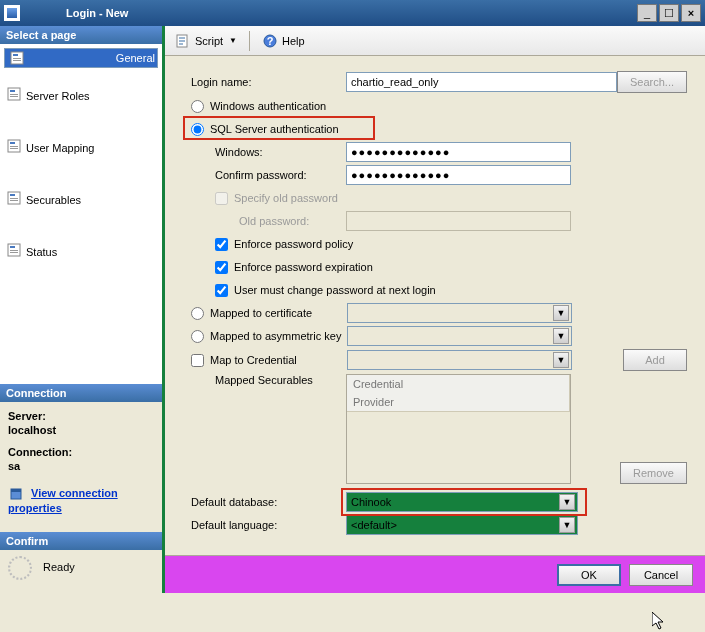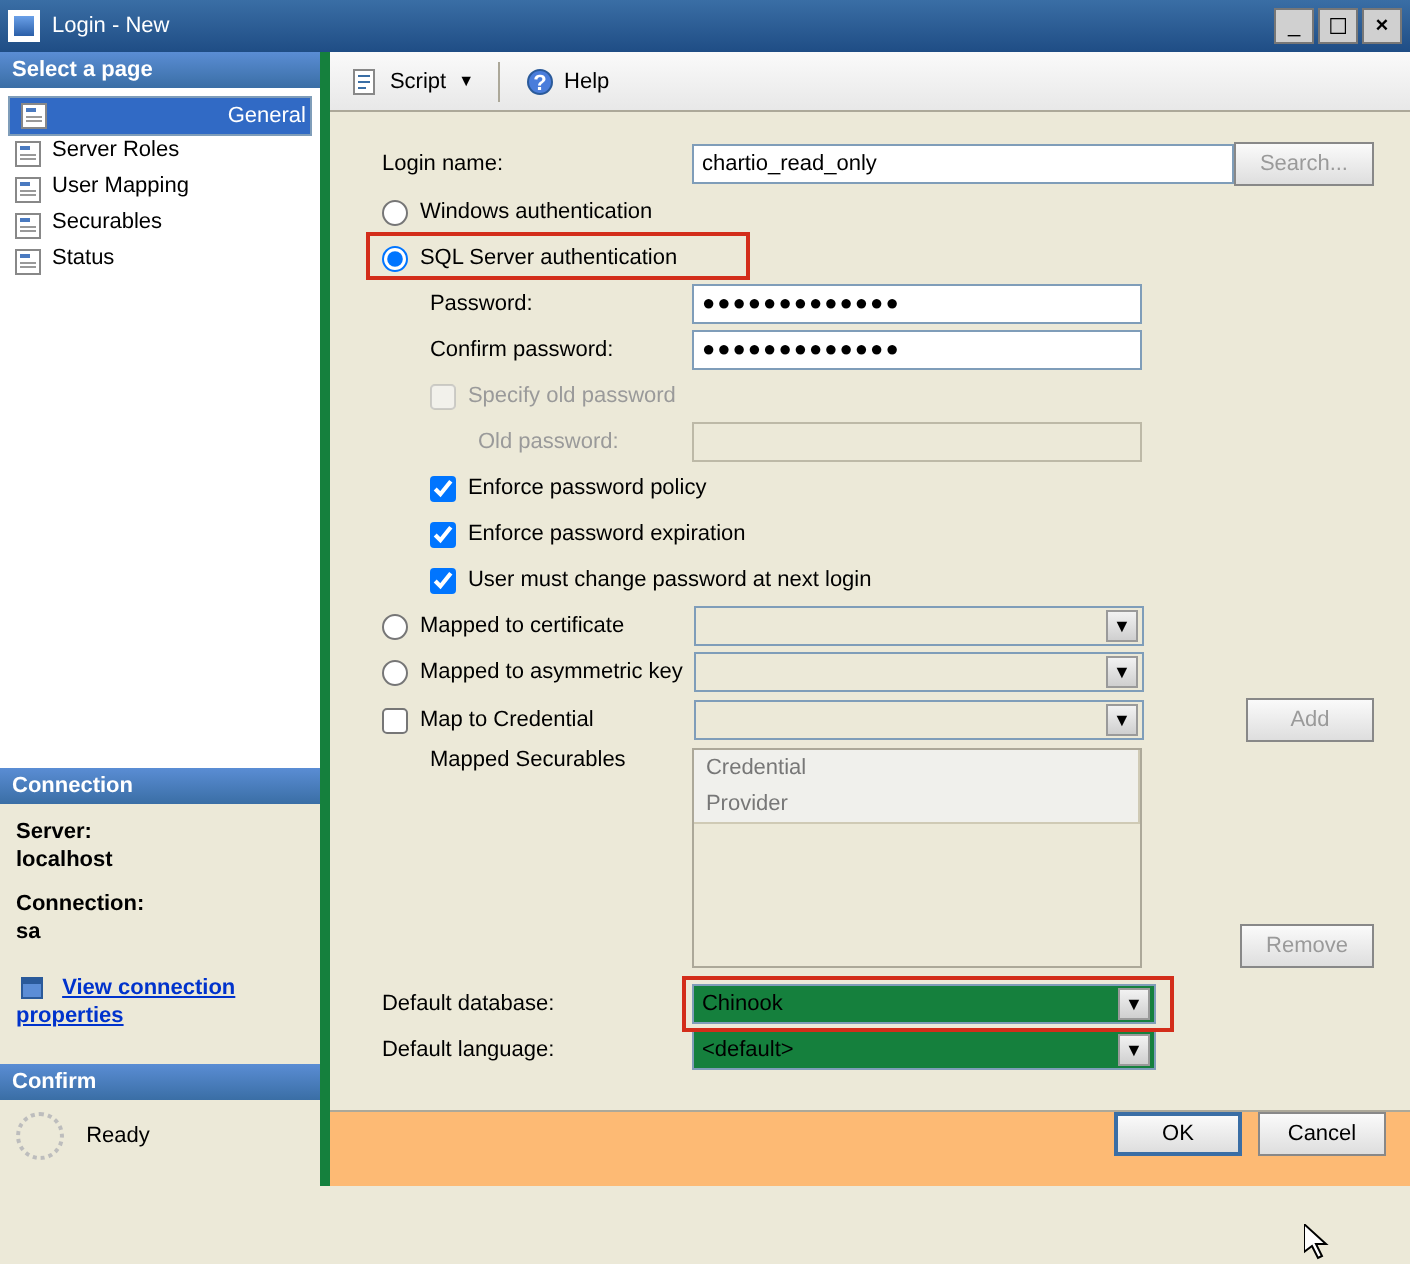--- a/index.html
+++ b/index.html
@@ -1,30 +1,30 @@
 <!DOCTYPE html>
 <html><head>
 <meta charset="utf-8">
 <style>
 * { box-sizing: border-box; margin: 0; padding: 0; font-family: Tahoma, sans-serif; font-size: 11px; }
 body { background: #ece9d8; width: 705px; height: 632px; position: relative; overflow: hidden; }
 
 .titlebar { height: 26px; background: linear-gradient(#3a6ea5,#1f4d85); color: #fff; display: flex; align-items: center; padding: 0 4px; }
 .titlebar .icon { width: 16px; height: 16px; background: #fff; margin-right: 6px; display: flex; align-items: center; justify-content: center; }
 .titlebar .icon::before { content: ""; width: 10px; height: 10px; background: linear-gradient(#6aa0e8,#2b5fa8); }
-.titlebar .title { flex: 1; font-weight: normal; }
+.titlebar .title { flex: 1; font-weight: bold; margin-left: 40px; }
 .tbtns { display: flex; gap: 2px; }
 .tbtn { width: 20px; height: 18px; background: #d0d0d0; border: 1px solid #777; display: flex; align-items: center; justify-content: center; font-size: 11px; font-family: Arial; color:#000; }
 .tbtn.close { font-weight: bold; }
 
 .container { display: flex; height: 567px; }
-.leftpanel { width: 178px; display: flex; flex-direction: column; border-right: 5px solid #15803d; }
+.leftpanel { width: 178px; display: flex; flex-direction: column; border-right: 3px solid #15803d; }
 .sectionhead { background: linear-gradient(#5a8dd4,#3a6ea5); color: #fff; padding: 3px 6px; font-weight: bold; }
 .pagebox { background: #fff; flex: 0 0 auto; height: 340px; padding: 4px 4px; overflow: hidden; }
-.pageitem { display: flex; align-items: flex-start; gap: 4px; padding: 1px 2px; }
+.pageitem { display: flex; align-items: flex-end; gap: 4px; padding: 18px 2px; }
 .pageitem.sel { background: #316ac5; color: #fff; }
 .pageitem.sel .pgicon { filter: none; }
 .pgicon { width: 16px; height: 16px; display: inline-flex; align-items: center; justify-content: center; }
 .pgicon svg { width: 16px; height: 16px; }
 .connbox { background: #ece9d8; padding: 6px 8px; height: 130px; }
 .connbox .row { margin: 2px 0; font-weight: bold; }
 .connbox a { color: #0033cc; text-decoration: underline; }
 .connicon { width: 16px; height: 16px; display: inline-block; vertical-align: middle; margin-right: 4px; }
 .progressbox { background: #ece9d8; padding: 6px 8px; flex: 1; }
 .spinner { width: 24px; height: 24px; border: 2px dotted #bdbdbd; border-radius: 50%; display: inline-block; vertical-align: middle; margin-right: 8px; }
@@ -51,21 +51,21 @@
 .btn.dis { color: #9a9a9a; }
 input[type=radio], input[type=checkbox] { margin-right: 6px; vertical-align: middle; }
 
 .highlight { position: absolute; border: 2px solid #d32d1a; pointer-events: none; }
 
 .credtable { border: 1px solid #aca899; background: #ece9d8; height: 110px; display: flex; flex-direction: column; }
 .credhead { display: flex; background: #f0f0ec; border-bottom: 1px solid #cfcab5; flex-direction: column; }
 .credhead div { flex: 1; padding: 3px 6px; border-right: 1px solid #cfcab5; color: #777; }
 .credbody { flex: 1; }
 
-.footer { height: 38px; border-top: 1px solid #aca899; display: flex; justify-content: flex-end; padding: 0 12px; gap: 8px; background: #fdba74; }
+.footer { height: 38px; border-top: 1px solid #aca899; display: flex; align-items: center; justify-content: flex-end; padding: 0 12px; gap: 8px; background: #d946ef; }
 .cursor { position: absolute; width: 16px; height: 20px; pointer-events: none; }
 </style>
 </head>
 <body>
 
 <div class="titlebar">
   <span class="icon"></span>
   <span class="title">Login - New</span>
   <div class="tbtns">
     <div class="tbtn">_</div>
@@ -187,21 +187,21 @@
       <div class="frow">
         <input type="radio" name="auth" style="">
         <span>Windows authentication</span>
       </div>
       <div class="frow" style="position:relative">
         <input type="radio" name="auth" checked="" style="">
         <span>SQL Server authentication</span>
         <div class="highlight" style="left:-8px;top:-3px;width:192px;height:24px"></div>
       </div>
       <div class="frow">
-        <span class="lbl ind1">Password:</span>
+        <span class="lbl ind1">Windows:</span>
         <input class="inp" style="width: 225px; letter-spacing: 1px;" value="●●●●●●●●●●●●●">
       </div>
       <div class="frow">
         <span class="lbl ind1">Confirm password:</span>
         <input class="inp" style="width: 225px; letter-spacing: 1px;" value="●●●●●●●●●●●●●">
       </div>
       <div class="frow">
         <span style="width:24px"></span>
         <input type="checkbox" disabled="" style="">
         <span class="dis" style="color:#9a9a9a">Specify old password</span>

